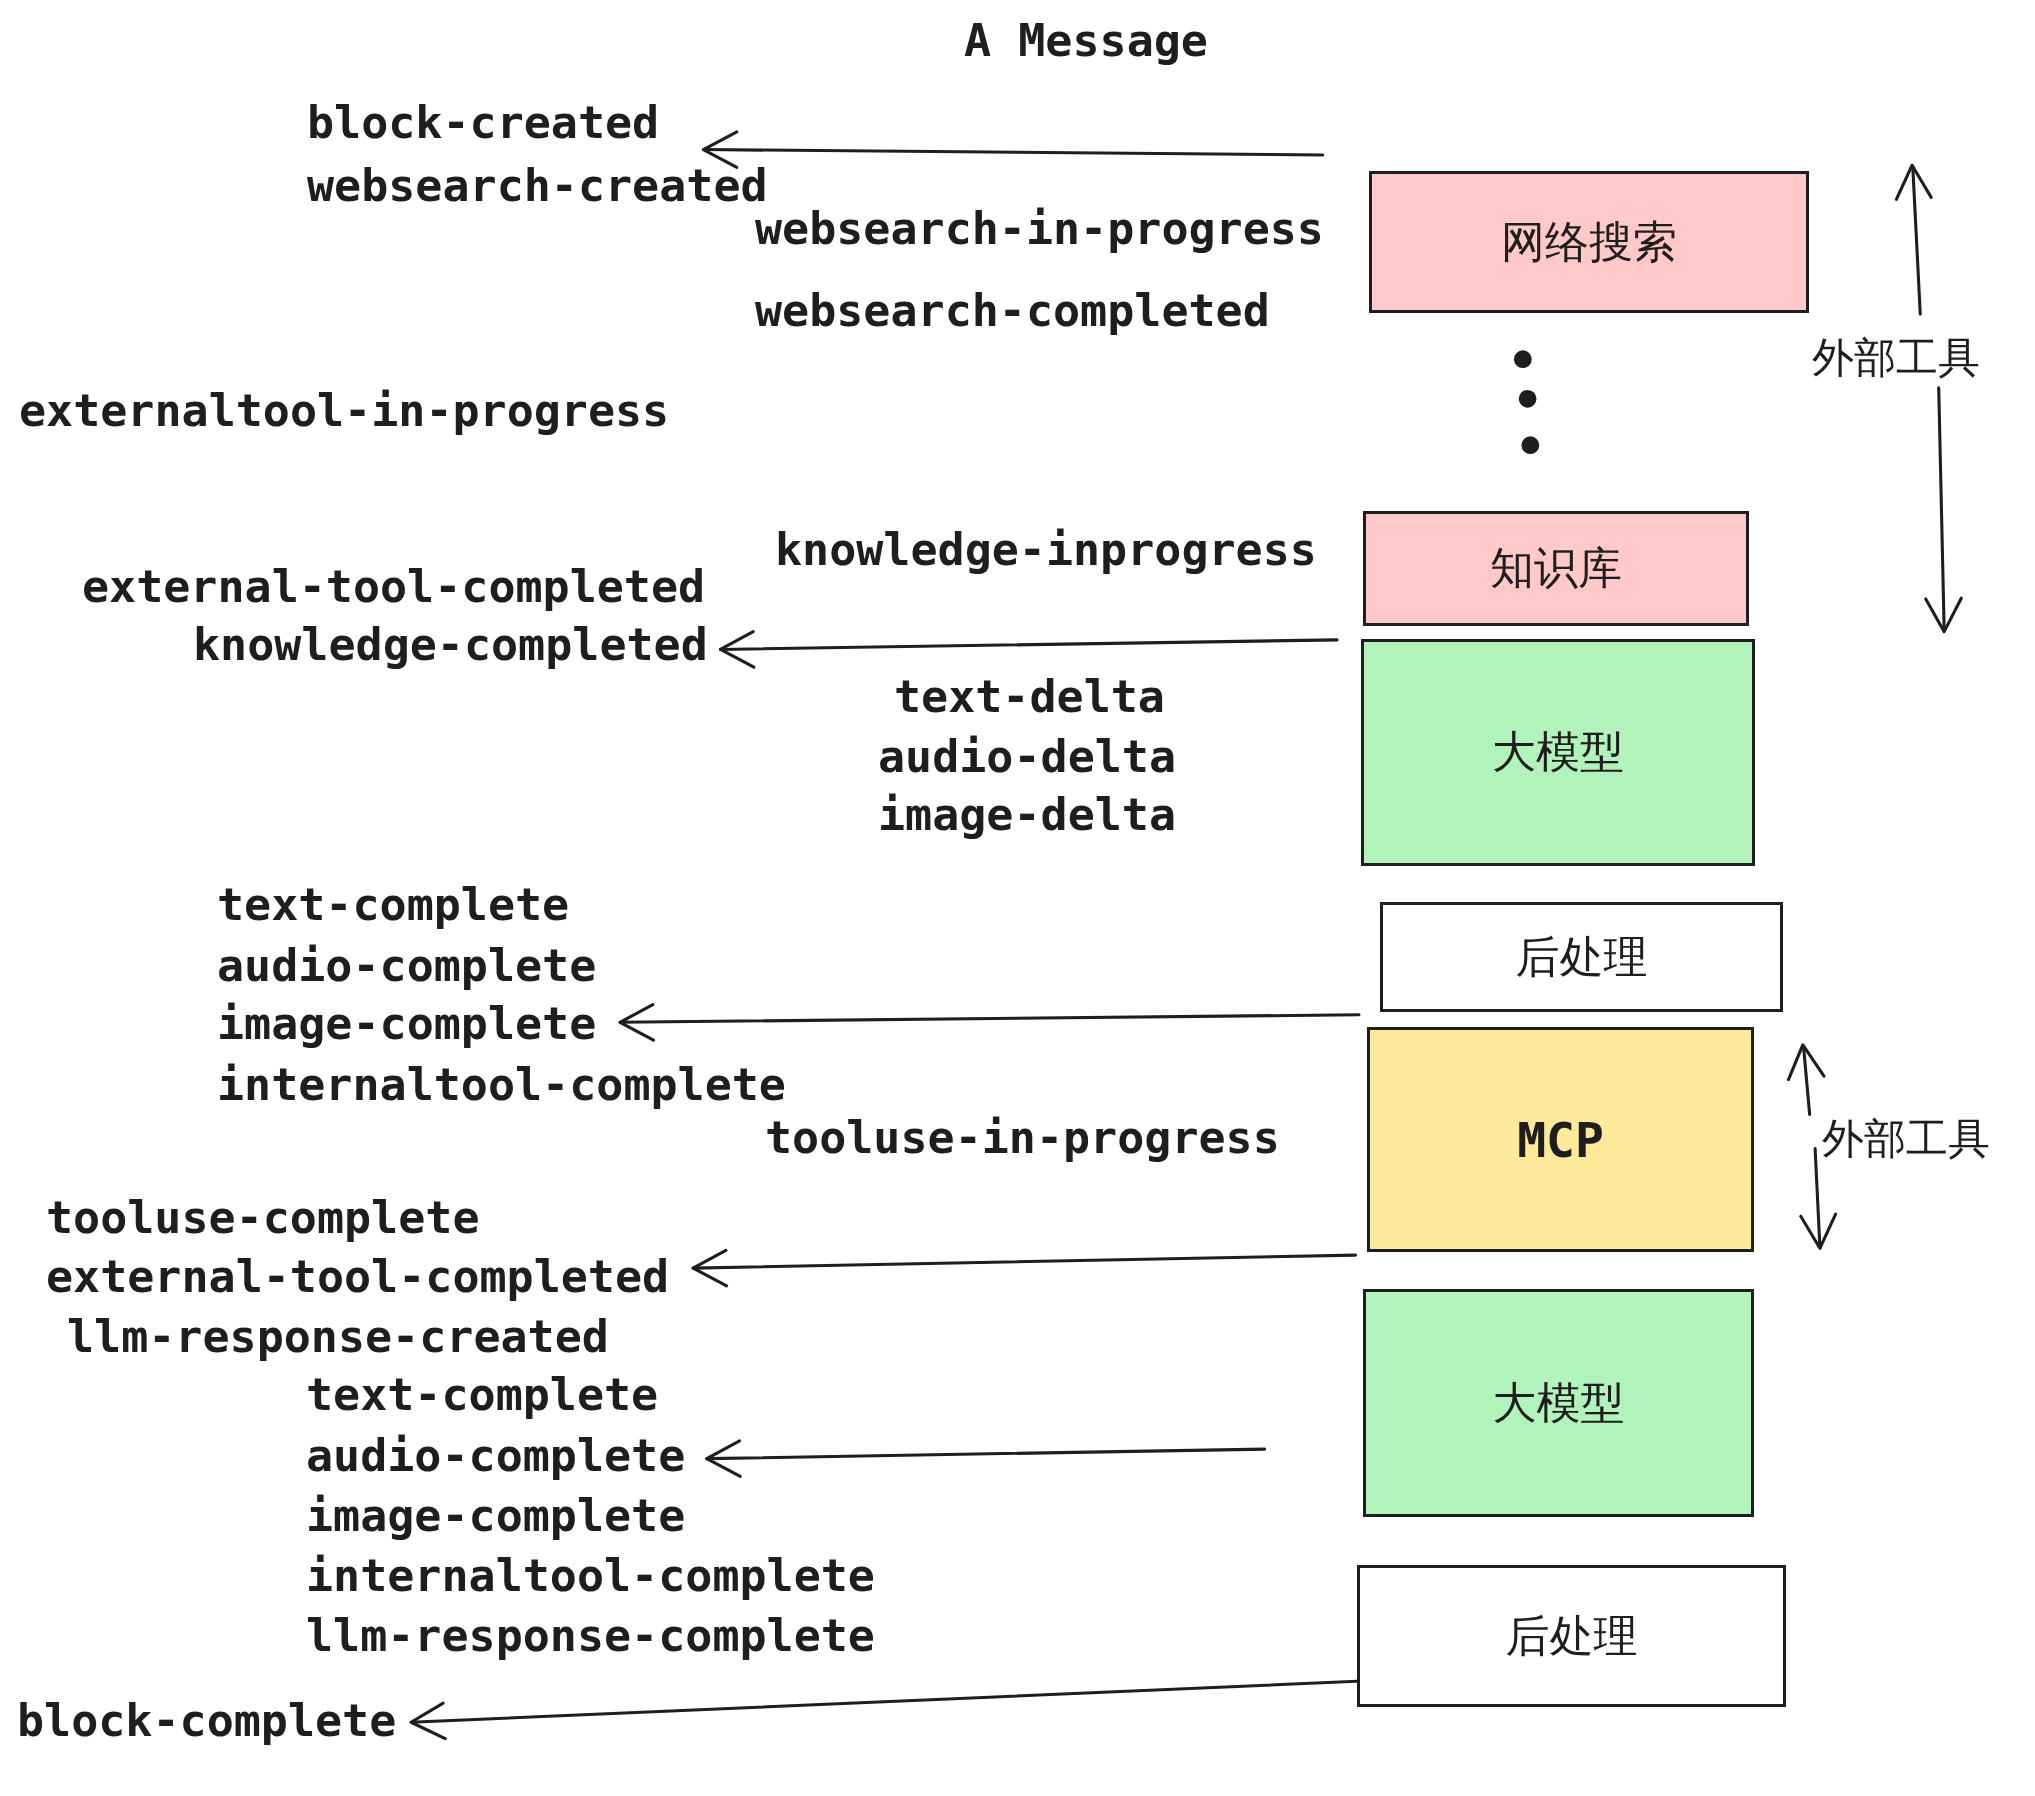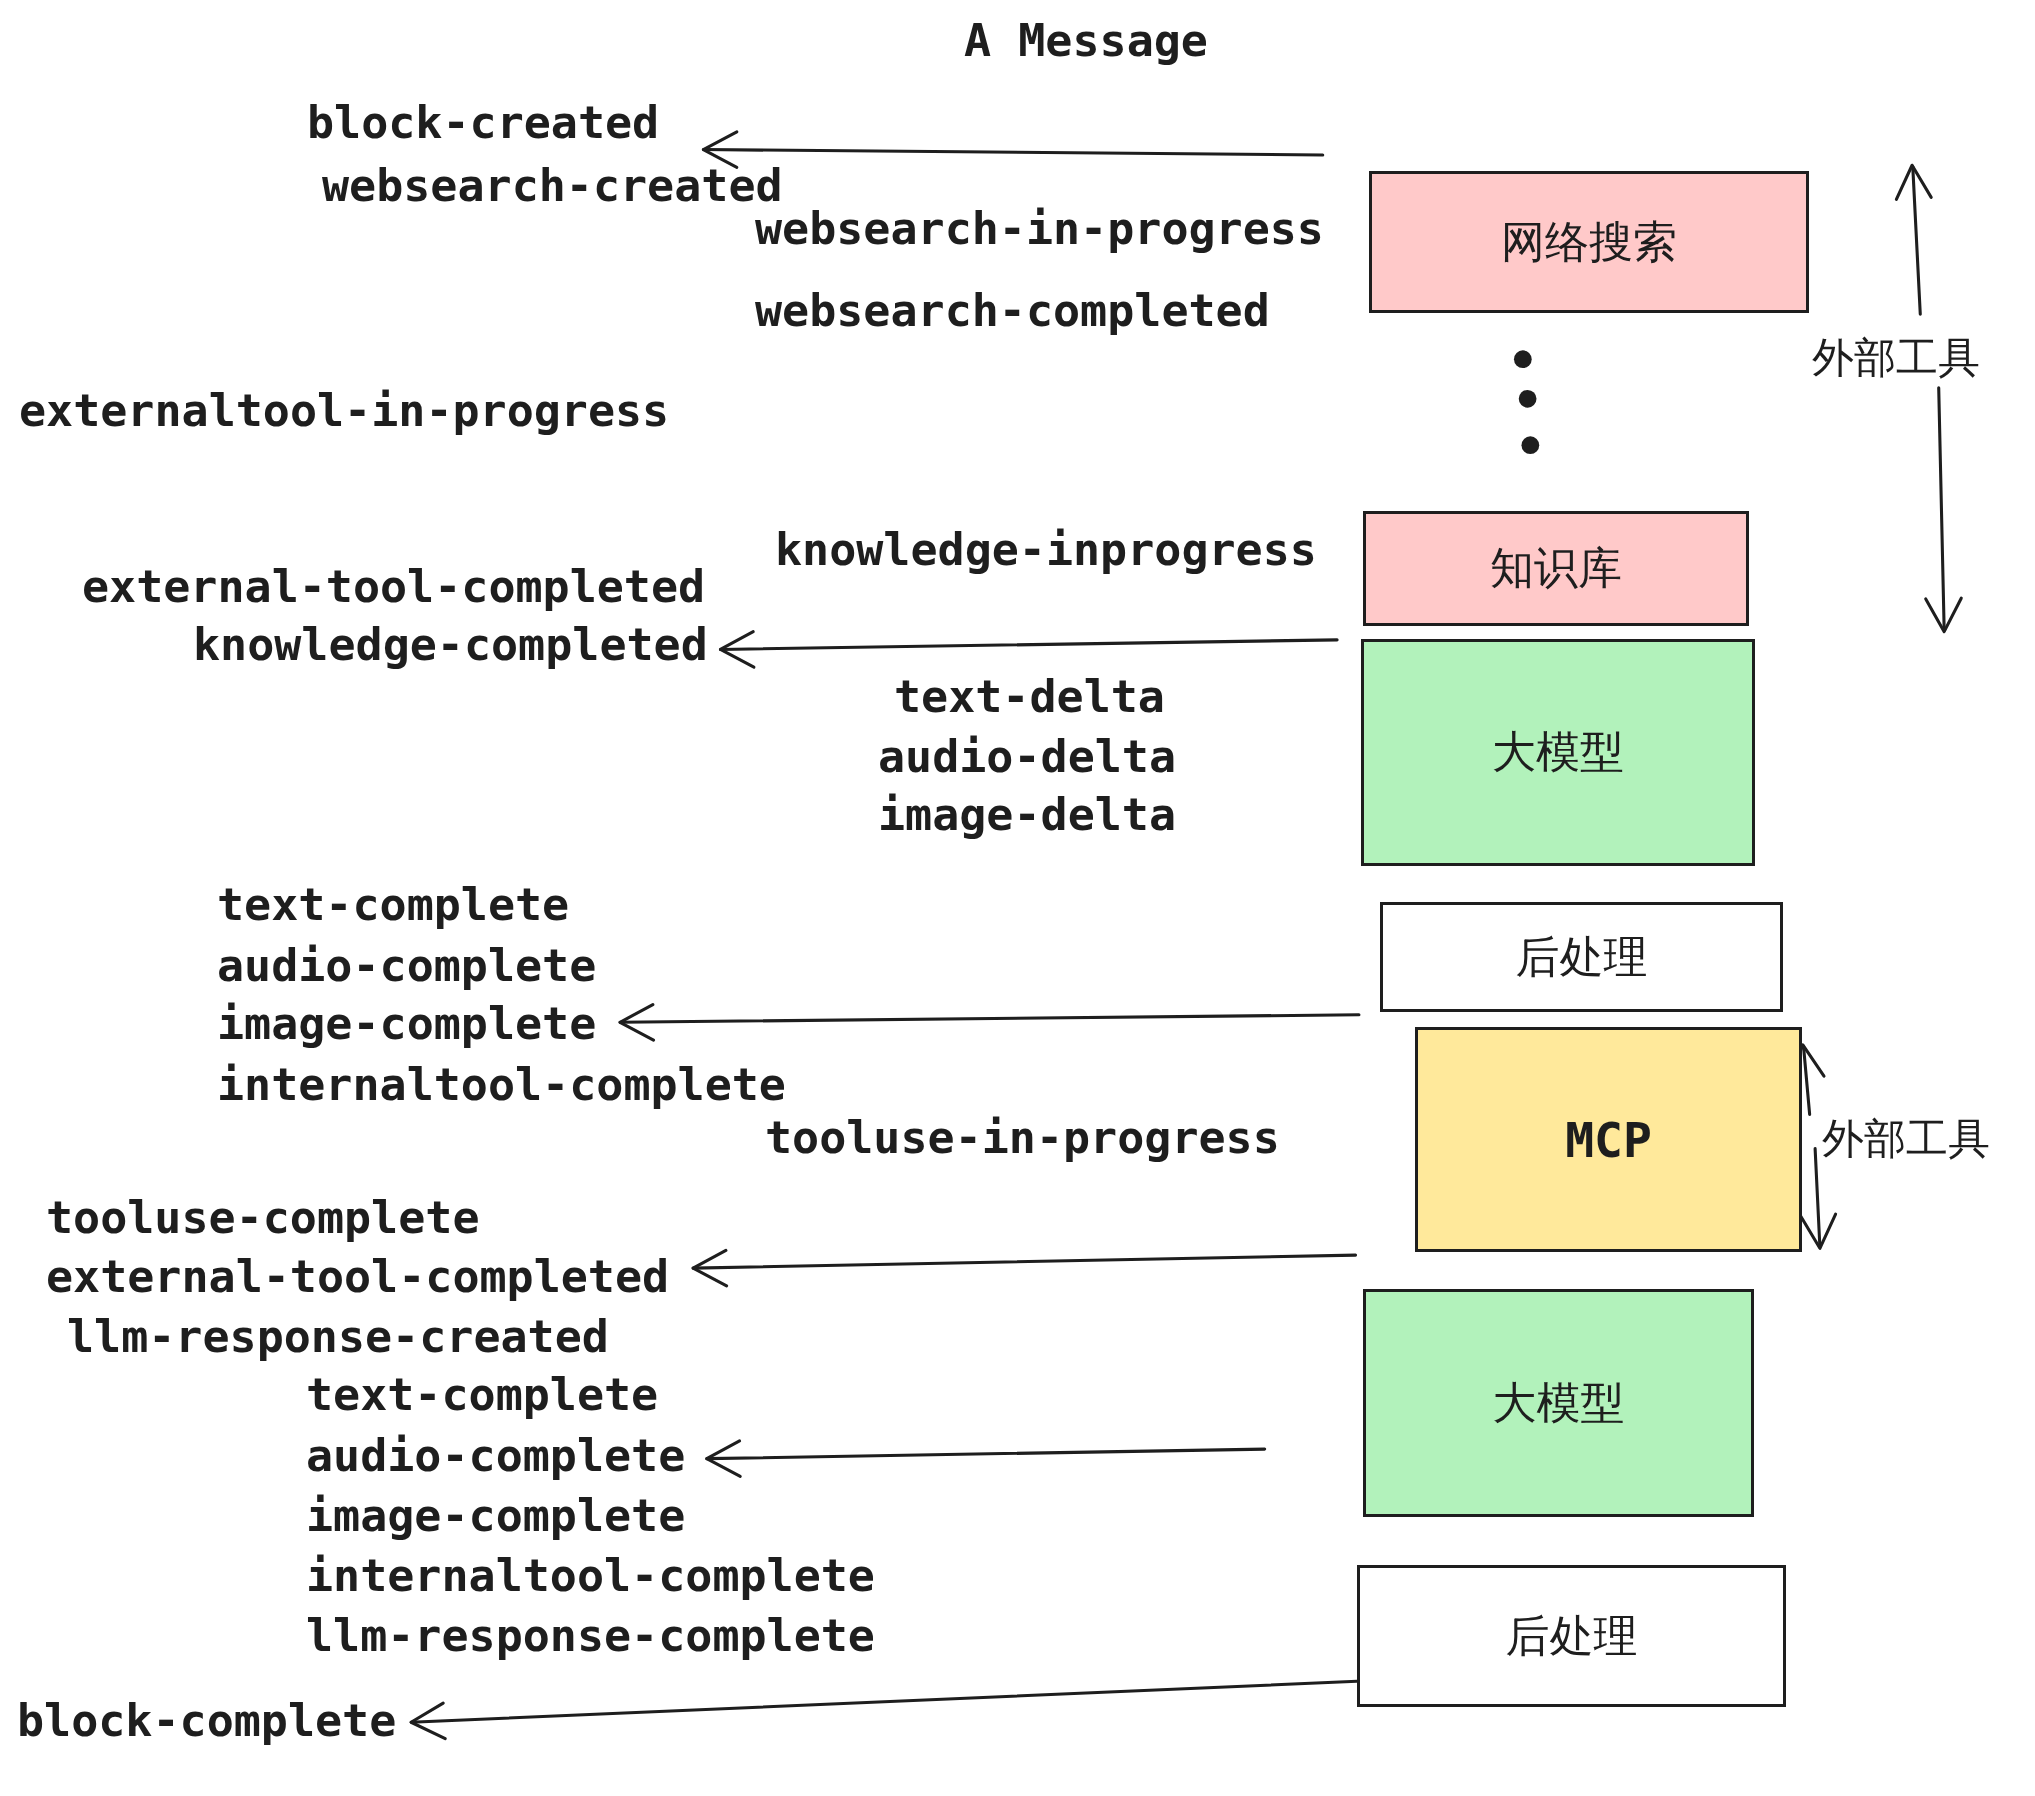--- a/index.html
+++ b/index.html
@@ -8,21 +8,21 @@
   .title{position:absolute;left:847px;top:13.7px;width:478px;text-align:center;
          font-size:45px;font-weight:bold;white-space:nowrap;}
   .ev{position:absolute;font-size:45px;font-weight:bold;line-height:60px;white-space:nowrap;}
   .box{position:absolute;box-sizing:border-box;border:3.4px solid var(--color-ink,#1e1e1e);
        display:flex;align-items:center;justify-content:center;}
   .box .lbl{font-family:"Liberation Sans",sans-serif;font-size:44px;font-weight:400;
             color:var(--color-ink,#1e1e1e);white-space:nowrap;}
   .box .lbl.mono{font-family:"DejaVu Sans Mono","Liberation Mono",monospace;font-size:48px;font-weight:bold;}
   .box.pink{background:var(--color-pink,#ffc9c9);}
   .box.green{background:var(--color-green,#b2f2bb);}
-  .box.yellow{background:var(--color-yellow,#ffe99b);margin-left:48px;}
+  .box.yellow{background:var(--color-yellow,#ffe99b);}
   .box.white{background:var(--color-background,#ffffff);}
   .side-label{position:absolute;font-family:"Liberation Sans",sans-serif;font-size:42px;
               font-weight:400;white-space:nowrap;}
   svg.overlay{position:absolute;left:0;top:0;width:2035px;height:1796px;}
   svg.overlay .stroke{stroke:var(--color-ink,#1e1e1e);stroke-width:4.5;fill:none;
                       stroke-linecap:round;stroke-linejoin:round;}
   svg.overlay .dot{fill:var(--color-ink,#1e1e1e);stroke:none;}
 </style>
 </head>
 <body>
@@ -100,21 +100,21 @@
       <span class="lbl">大模型</span>
     </div>
   <div class="box white" style="left:1357px;top:1565px;width:429px;height:142px;">
       <span class="lbl">后处理</span>
     </div>
 
   <div class="side-label" style="left:1812px;top:330px;">外部工具</div>
   <div class="side-label" style="left:1822px;top:1111px;">外部工具</div>
 
   <div class="ev" style="left:307px;top:93px;">block-created</div>
-  <div class="ev" style="left:322px;top:156px;">websearch-created</div>
+  <div class="ev" style="left:307px;top:156px;">websearch-created</div>
   <div class="ev" style="left:755px;top:199px;">websearch-in-progress</div>
   <div class="ev" style="left:755px;top:281px;">websearch-completed</div>
   <div class="ev" style="left:19px;top:381px;">externaltool-in-progress</div>
   <div class="ev" style="left:775px;top:520px;">knowledge-inprogress</div>
   <div class="ev" style="left:82px;top:557px;">external-tool-completed</div>
   <div class="ev" style="left:193px;top:615px;">knowledge-completed</div>
   <div class="ev" style="left:894px;top:667px;">text-delta</div>
   <div class="ev" style="left:878px;top:727px;">audio-delta</div>
   <div class="ev" style="left:878px;top:785px;">image-delta</div>
   <div class="ev" style="left:217px;top:875px;">text-complete</div>

